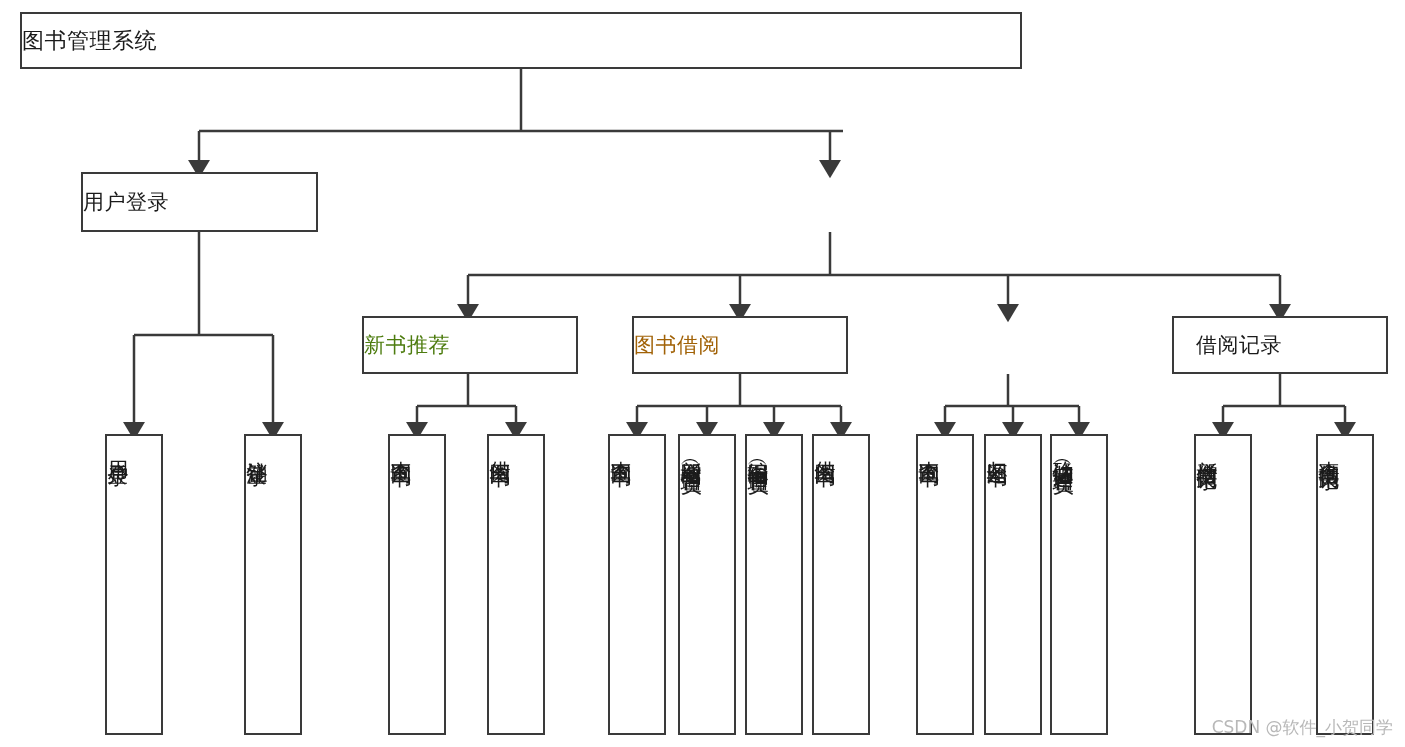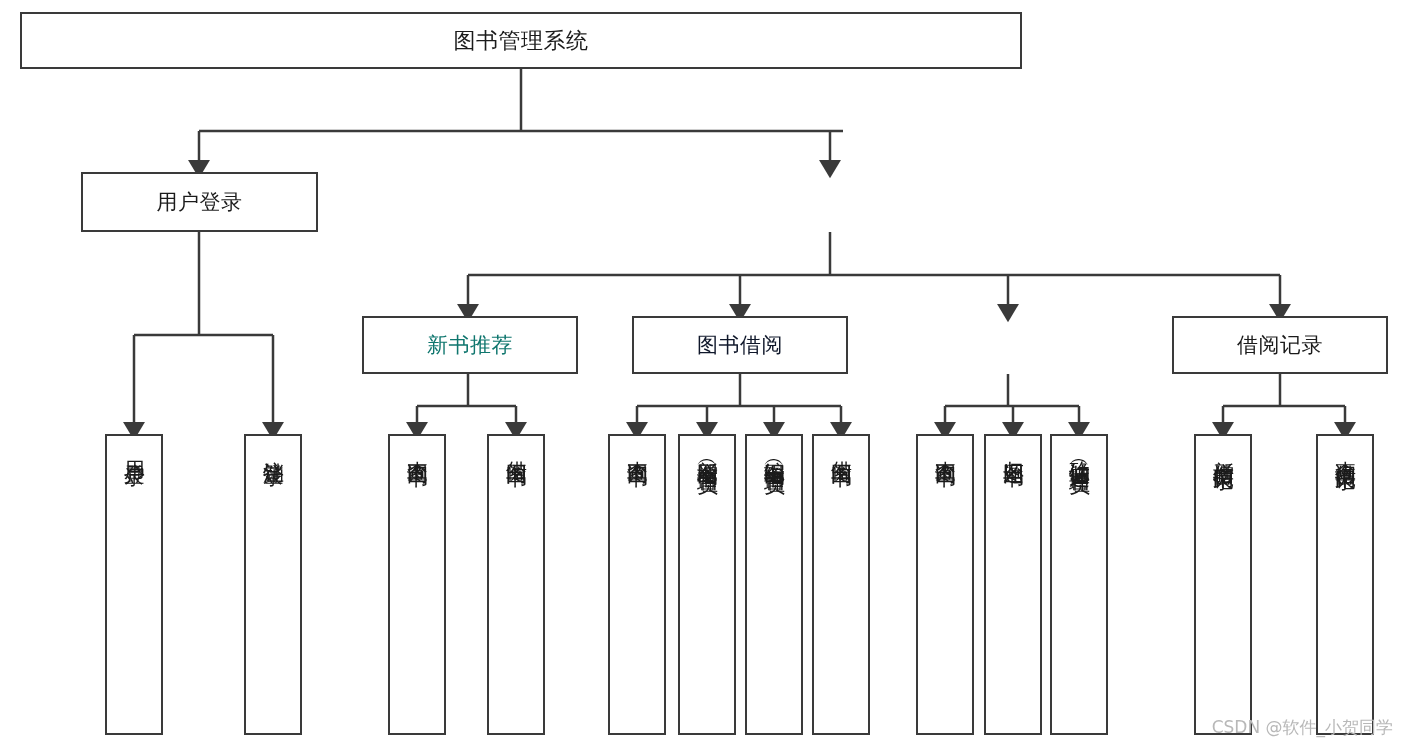--- a/index.html
+++ b/index.html
@@ -26,21 +26,21 @@
     height: 747px;
     pointer-events: none;
   }
   .node {
     position: absolute;
     box-sizing: border-box;
     background: #ffffff;
     border: 2.5px solid #3a3a3a;
     display: flex;
     align-items: center;
-    justify-content: center;
+    justify-content: flex-start;
     z-index: 2;
   }
   .node-label {
     color: #1b1b1b;
     font-size: 21px;
     line-height: 1.18;
     letter-spacing: 0.5px;
     white-space: nowrap;
     text-align: center;
   }
@@ -126,26 +126,26 @@
 
   <div class="node node-root" style="left: 20px; top: 12px; width: 1002px; height: 57px; border-color: rgb(58, 58, 58); background: rgb(255, 255, 255);">
     <span class="node-label" style="color: rgb(27, 27, 27);">图书管理系统</span>
   </div>
 
   <div class="node node-l1" style="left: 81px; top: 172px; width: 237px; height: 60px; border-color: rgb(58, 58, 58); background: rgb(255, 255, 255);">
     <span class="node-label" style="color: rgb(27, 27, 27);">用户登录</span>
   </div>
 
   <div class="node node-l2" style="left: 362px; top: 316px; width: 216px; height: 58px; border-color: rgb(58, 58, 58); background: rgb(255, 255, 255);">
-    <span class="node-label" style="color: #0f766e;">新书推荐</span>
+    <span class="node-label" style="color: #4d7c0f;">新书推荐</span>
   </div>
   <div class="node node-l2" style="left: 632px; top: 316px; width: 216px; height: 58px; border-color: rgb(58, 58, 58); background: rgb(255, 255, 255);">
-    <span class="node-label" style="color: #0f172a;">图书借阅</span>
+    <span class="node-label" style="color: #a16207;">图书借阅</span>
   </div>
-  <div class="node node-l2" style="left: 1172px; top: 316px; width: 216px; height: 58px; border-color: rgb(58, 58, 58); background: rgb(255, 255, 255);">
+  <div class="node node-l2" style="left: 1172px; top: 316px; width: 216px; height: 58px; border-color: rgb(58, 58, 58); background: rgb(255, 255, 255); padding-left: 22px;">
     <span class="node-label" style="color: rgb(27, 27, 27);">借阅记录</span>
   </div>
 
   <div class="node node-vertical" style="left: 105px; top: 434px; width: 58px; height: 301px; border-color: rgb(58, 58, 58); background: rgb(255, 255, 255);">
     <span class="node-label" style="color: rgb(27, 27, 27);">用户登录</span>
   </div>
   <div class="node node-vertical" style="left: 244px; top: 434px; width: 58px; height: 301px; border-color: rgb(58, 58, 58); background: rgb(255, 255, 255);">
     <span class="node-label" style="color: rgb(27, 27, 27);">注销登录</span>
   </div>
   <div class="node node-vertical" style="left: 388px; top: 434px; width: 58px; height: 301px; border-color: rgb(58, 58, 58); background: rgb(255, 255, 255);">

